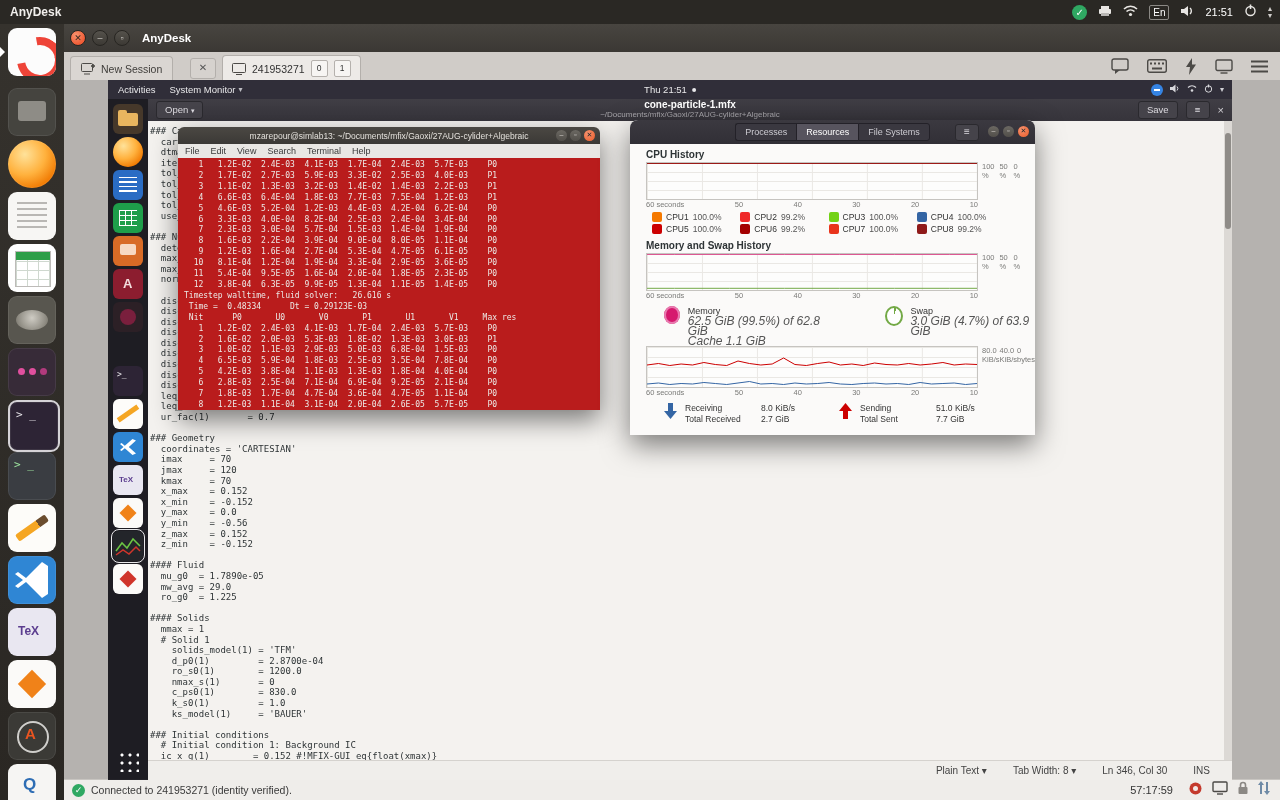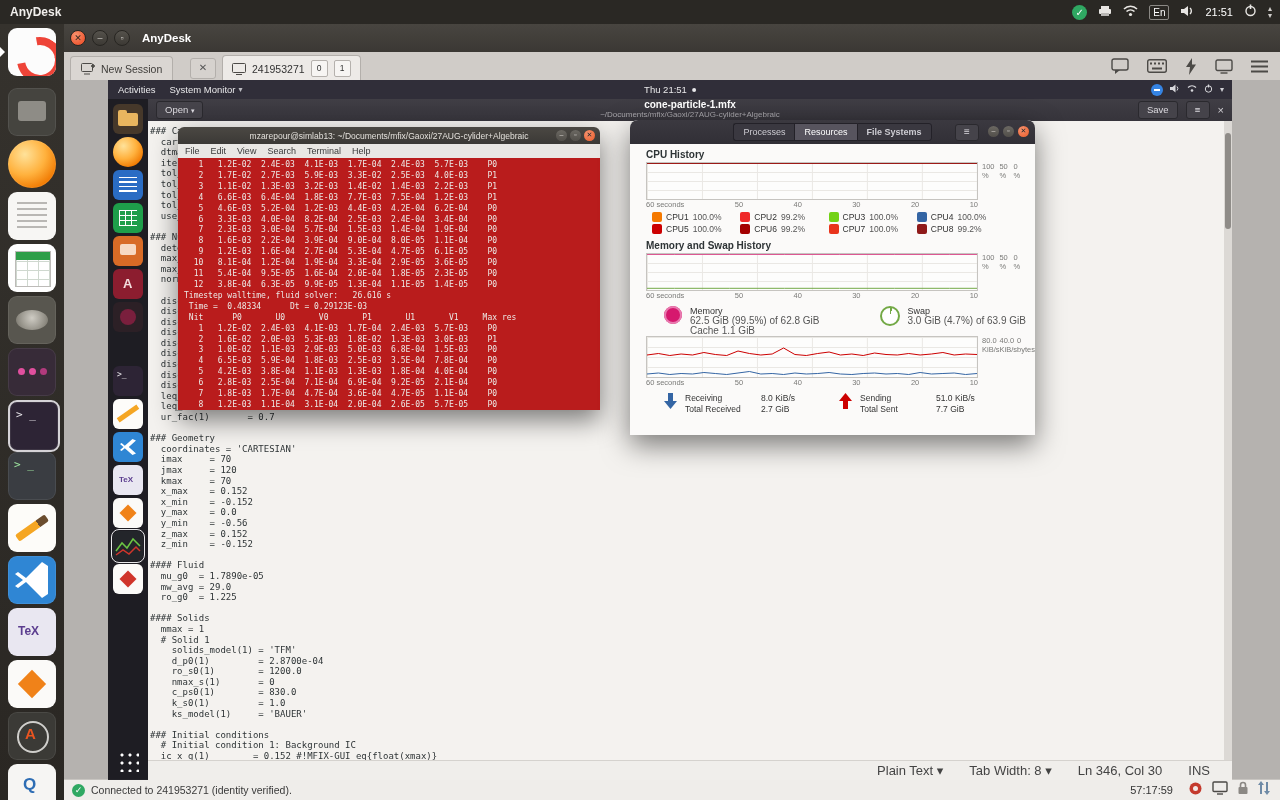--- a/index.html
+++ b/index.html
@@ -162,21 +162,21 @@
   .g-sub{color:#a8a6ab;font-size:8px;}
   .g-right{position:absolute;right:8px;display:flex;align-items:center;gap:8px;}
   .g-menu{width:22px;text-align:center;padding:0;}
   .g-close{color:#cfcdd2;font-size:11px;}
   .g-body{position:absolute;left:0;top:22px;right:8px;bottom:20px;overflow:hidden;background:#f4f2ef;}
   .g-body pre{margin:0;padding:5px 0 0 2px;font-family:"DejaVu Sans Mono",monospace;
     font-size:9px;line-height:10.6px;color:#2e3436;}
   .g-scroll{position:absolute;right:0;top:22px;bottom:20px;width:8px;background:#dcd9d5;}
   .g-thumb{position:absolute;left:1px;top:12px;width:6px;height:96px;border-radius:3px;background:#8f8c88;}
   .g-status{position:absolute;left:0;bottom:0;width:100%;height:20px;background:#f0eeeb;border-top:1px solid #d5d2ce;
-    display:flex;align-items:center;justify-content:flex-end;gap:26px;font-size:13px;color:#444;
+    display:flex;align-items:center;justify-content:flex-end;gap:26px;font-size:10px;color:#444;
     box-sizing:border-box;padding-right:22px;}
 
   
   .term{position:absolute;left:70px;top:47px;width:422px;height:283px;z-index:10;
     border-radius:6px 6px 0 0;box-shadow:0 10px 26px rgba(0,0,0,.5);}
   .t-titlebar{height:17px;background:linear-gradient(#4b4843,#3b3936);border-radius:6px 6px 0 0;
     position:relative;display:flex;align-items:center;justify-content:center;}
   .t-title{color:#e3e0db;font-size:8.5px;}
   .t-btns{position:absolute;right:5px;top:3px;display:flex;gap:3px;}
   .t-btn{width:11px;height:11px;border-radius:50%;font-size:7px;line-height:10px;text-align:center;color:#2b2b2b;}
@@ -188,21 +188,21 @@
   .t-body pre{margin:0;padding:2px 0 0 6px;font-family:"DejaVu Sans Mono",monospace;
     font-size:8px;line-height:10.9px;color:#ece9e6;}
 
   
   .sysmon{position:absolute;left:522px;top:40px;width:405px;height:315px;z-index:11;
     border-radius:8px 8px 0 0;box-shadow:0 10px 28px rgba(0,0,0,.5);background:#fbfaf9;}
   .s-header{height:24px;background:linear-gradient(#3b3940,#312f36);border-radius:8px 8px 0 0;
     position:relative;display:flex;align-items:center;justify-content:center;}
   .s-tab{font-size:9px;padding:3px 9px;background:#3a3840;color:#cdccd2;border:1px solid #232128;border-right:none;}
   .s-tab:first-child{border-radius:3px 0 0 3px;}
-  .s-tab:nth-child(3){border-radius:0 3px 3px 0;border-right:1px solid #232128;font-weight:bold;}
+  .s-tab:nth-child(3){border-radius:0 3px 3px 0;border-right:1px solid #232128;}
   .s-tab.active{background:#57545e;color:#fff;}
   .s-winbtns{position:absolute;right:6px;top:6px;display:flex;gap:4px;align-items:center;}
   .s-menu{position:absolute;right:56px;top:4px;width:22px;height:15px;background:#45434a;border:1px solid #2a292e;
     border-radius:3px;color:#dcdadf;font-size:10px;line-height:14px;text-align:center;}
   .s-body{position:absolute;left:0;top:24px;right:0;bottom:0;overflow:hidden;}
   .s-title{font-size:10px;font-weight:bold;color:#2e3436;margin:5px 0 2px 16px;}
   .chart-row{display:flex;margin-left:16px;}
   .chart{width:332px;position:relative;background:#fdfdfc;border:1px solid #c6c4c0;box-sizing:border-box;
     background-image:linear-gradient(#eae8e4 1px,transparent 1px),linear-gradient(90deg,#eae8e4 1px,transparent 1px);
     background-size:100% 25%,16.66% 100%;}
@@ -214,21 +214,21 @@
   .cpu-legend{display:grid;grid-template-columns:repeat(4,1fr);row-gap:2px;margin:3px 30px 0 22px;}
   .lg-cell{display:flex;align-items:center;gap:4px;font-size:8.5px;color:#333;}
   .sw{width:10px;height:10px;border-radius:2px;display:inline-block;}
   .lg-val{color:#555;}
   .mem-legend,.net-legend{display:flex;margin-top:6px;}
   .mem-item{display:flex;gap:8px;align-items:flex-start;}
   .mem-circle{width:18px;height:18px;border-radius:50%;background:#d6186e;box-shadow:inset 0 0 0 2px #e87bb0;}
   .swap-circle{width:16px;height:16px;border-radius:50%;border:2px solid #73a946;
     background:conic-gradient(#73a946 0 17deg,#ffffff 17deg);}
   .leg-label{font-size:9px;color:#333;}
-  .leg-sub{font-size:10px;color:#555;line-height:10px;}
+  .leg-sub{font-size:12px;color:#555;line-height:10px;font-style:italic;}
   .net-grid{display:grid;grid-template-columns:70px auto;font-size:8.5px;color:#333;line-height:11px;column-gap:6px;}
 
   
   .ad-status{position:absolute;left:0;bottom:0;width:1216px;height:20px;background:#efedea;
     border-top:1px solid #c8c5c1;display:flex;align-items:center;}
   .st-check{width:13px;height:13px;border-radius:50%;background:#2fa862;color:#fff;font-size:9px;
     line-height:13px;text-align:center;margin:0 6px 0 8px;}
   .st-msg{font-size:10.5px;color:#3a3a3a;}
   .st-right{position:absolute;right:10px;display:flex;align-items:center;gap:9px;}
   .st-timer{font-size:11px;color:#333;margin-right:6px;}

